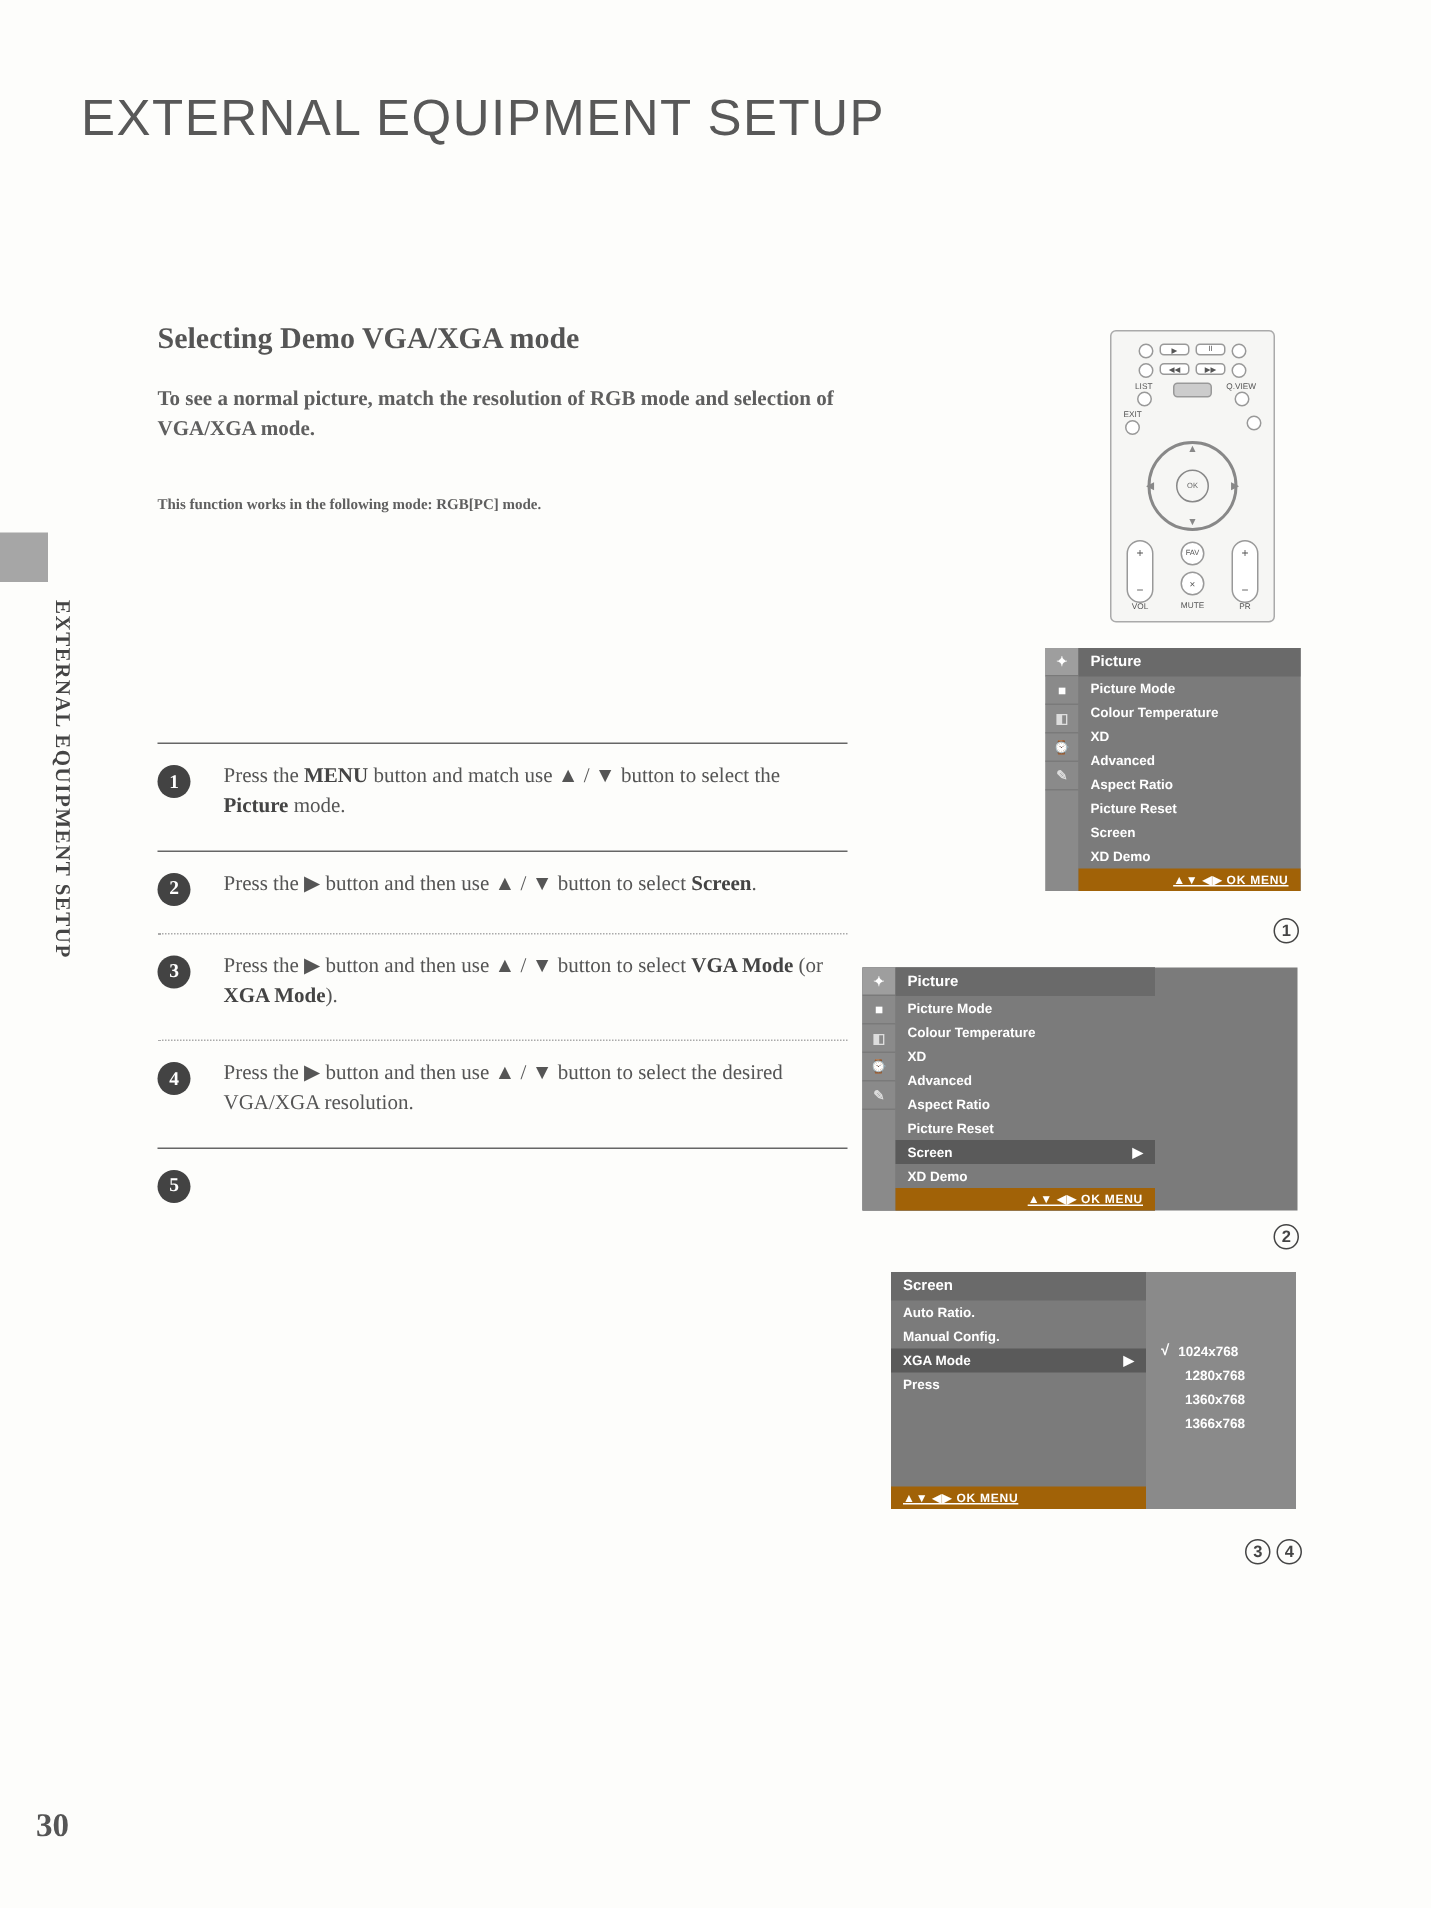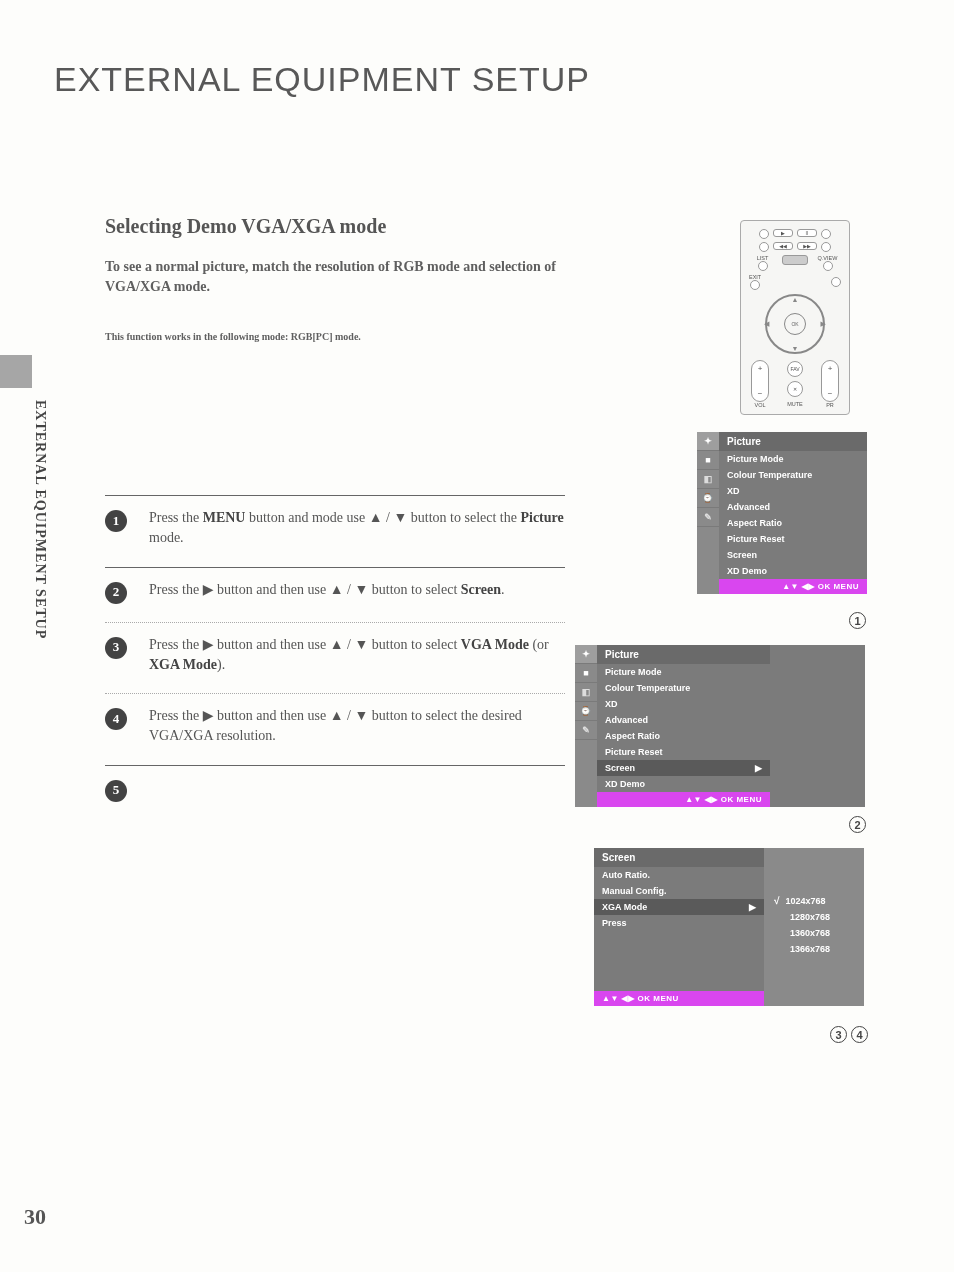--- a/index.html
+++ b/index.html
@@ -184,26 +184,27 @@
     padding: 3px 8px;
     font-size: 9px;
     font-weight: bold;
     color: #fff;
   }
   .osd-item.sel {
     background: #5a5a5a;
     display:flex;justify-content:space-between;align-items:center;
   }
   .osd-footer {
-    background:#d946ef;
+    background:#a16207;
     padding:3px 8px;
     text-align:right;
     font-size:8px;
     color:#fff;
     letter-spacing:0.5px;
+    text-decoration:underline;
   }
   .osd1 { top: 432px; left: 697px; width: 170px; }
   .osd1 .osd-body { display:flex; }
 
   .osd2 { top: 645px; left: 575px; width: 290px; display:flex;}
   .osd2 .left-part { width: 195px; background:#7b7b7b;}
   .osd2 .right-part { flex:1; background:#8a8a8a; position:relative;}
   .osd2 .right-label { position:absolute; top:105px; left:12px; font-size:9px; font-weight:bold; color:#fff;}
 
   .osd3 { top: 848px; left: 594px; width: 270px; display:flex;}
@@ -249,21 +250,21 @@
 </div>
 
 <div class="section-title">Selecting Demo VGA/XGA mode</div>
 <div class="intro-text">To see a normal picture, match the resolution of RGB mode and selection of VGA/XGA mode.</div>
 <div class="intro-text2">This function works in the following mode: RGB[PC] mode.</div>
 
 <div class="steps">
   <div class="step border-top border-bottom">
     <div class="step-num">1</div>
     <div>
-      <span>Press the </span><b>MENU</b><span> button and mode use ▲ / ▼ button to select the </span><b>Picture</b><span> mode.</span>
+      <span>Press the </span><b>MENU</b><span> button and match use ▲ / ▼ button to select the </span><b>Picture</b><span> mode.</span>
     </div>
   </div>
   <div class="step dotted-bottom">
     <div class="step-num">2</div>
     <div>
       <span>Press the ▶ button and then use ▲ / ▼ button to select </span><b>Screen</b><span>.</span>
     </div>
   </div>
   <div class="step dotted-bottom">
     <div class="step-num">3</div>

